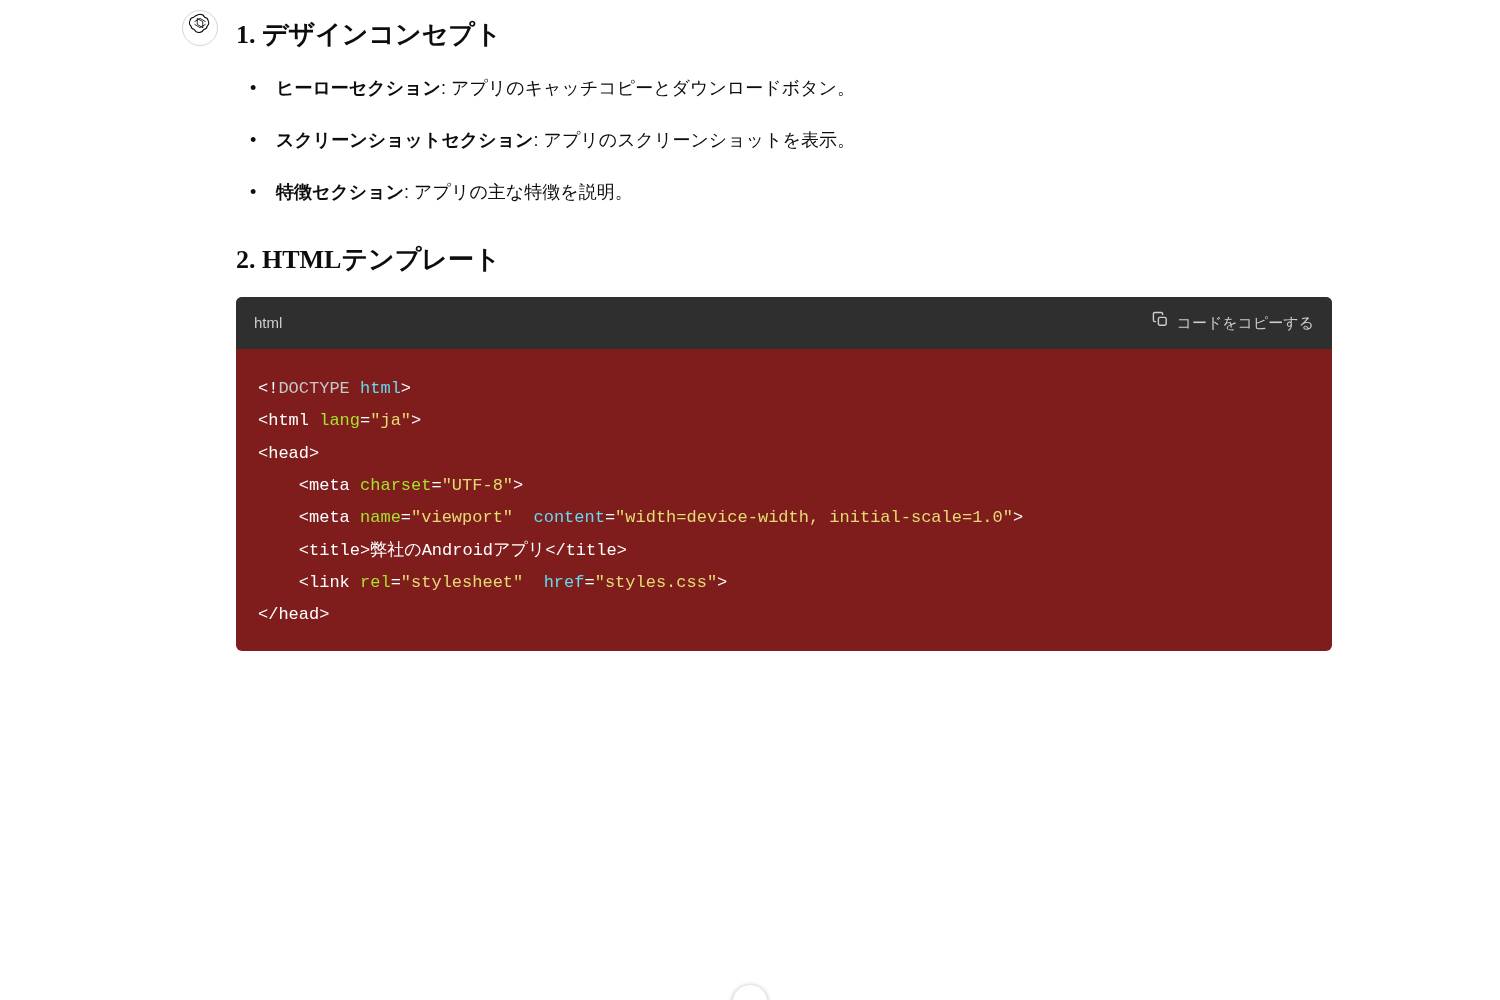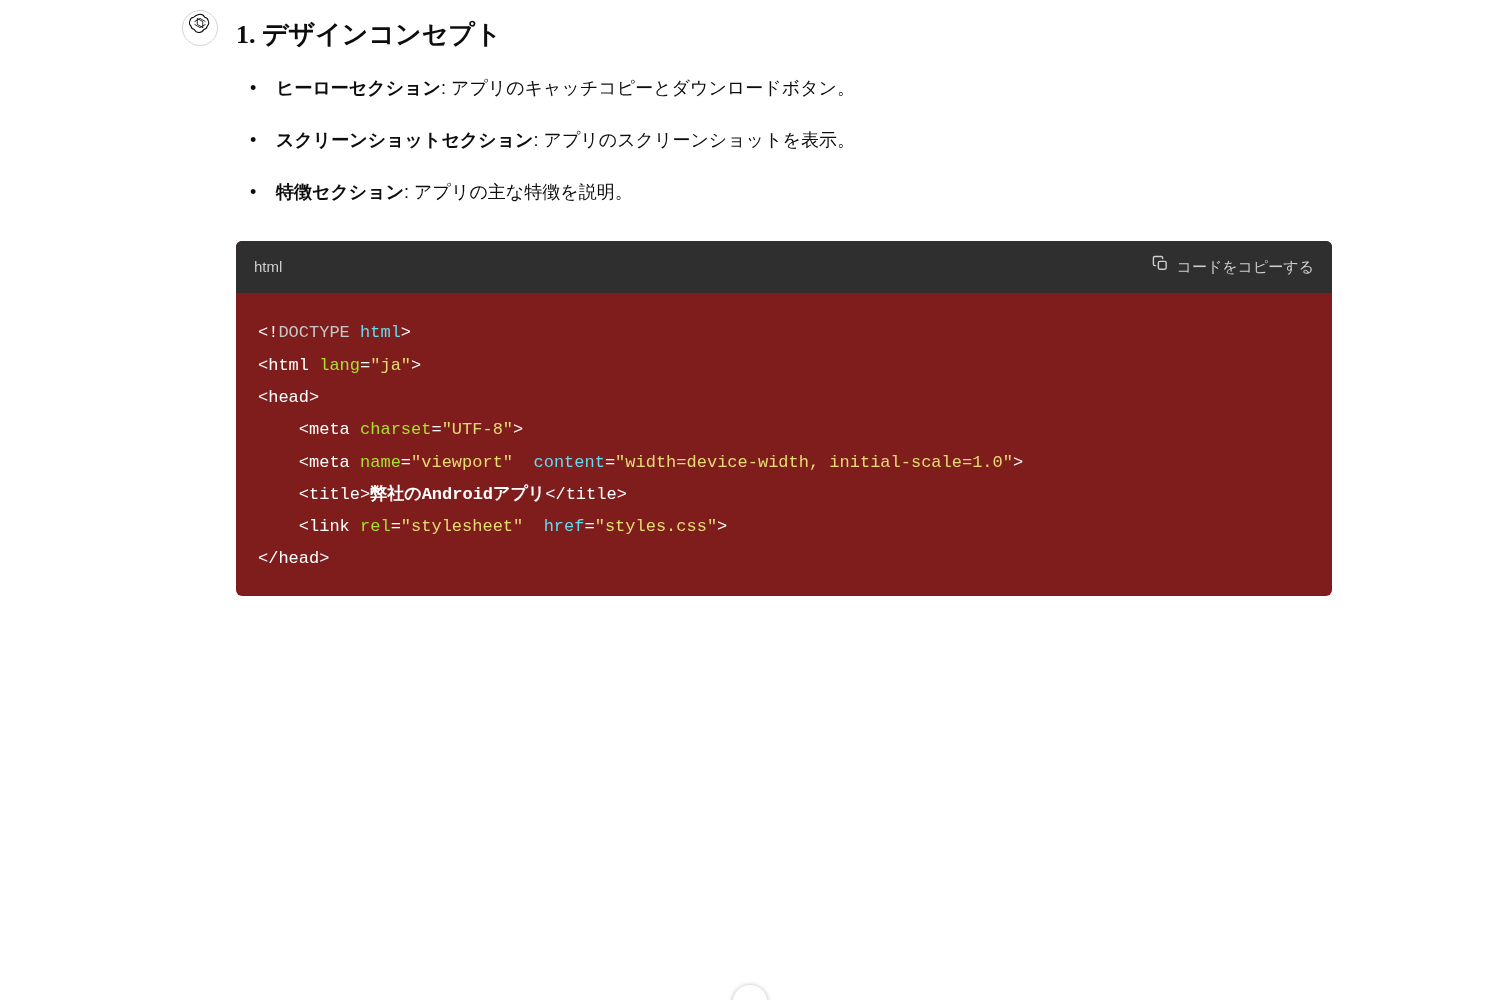--- a/index.html
+++ b/index.html
@@ -100,21 +100,21 @@
     white-space: pre;
     overflow-x: auto;
   }
   .tok-doctype  { color: #c5c8c6; }
   .tok-keyword  { color: #66d9ef; }
   .tok-tag      { color: #ffffff; }
   .tok-punct    { color: #ffffff; }
   .tok-attr     { color: #a6e22e; }
   .tok-attr2    { color: #66d9ef; text-align: right; }
   .tok-string   { color: #e6db74; }
-  .tok-text     { color: #ffffff; font-weight: bold; }
+  .tok-text     { color: #ffffff; }
 
   .fab {
     position: absolute;
     left: 50%;
     transform: translateX(-50%);
     bottom: -20px;
     width: 36px;
     height: 36px;
     border-radius: 50%;
     background: #fff;
@@ -144,20 +144,21 @@
 
 
     <h2 class="section-heading">1. デザインコンセプト</h2>
 
     <ul class="bullets">
       <li><span class="b-label">ヒーローセクション</span><span>: アプリのキャッチコピーとダウンロードボタン。</span></li>
       <li><span class="b-label">スクリーンショットセクション</span><span>: アプリのスクリーンショットを表示。</span></li>
       <li><span class="b-label">特徴セクション</span><span>: アプリの主な特徴を説明。</span></li>
     </ul>
 
+    <h2 class="section-heading">2. HTMLテンプレート</h2>
 
     <div class="code-block">
       <div class="code-header">
         <span>html</span>
         <div class="copy-btn">
           <span>
             <svg viewBox="0 0 24 24" fill="none" stroke-width="2" stroke-linecap="round" stroke-linejoin="round">
               <rect x="9" y="9" width="11" height="11" rx="2"></rect>
               <path d="M5 15H4a2 2 0 0 1-2-2V4a2 2 0 0 1 2-2h9a2 2 0 0 1 2 2v1"></path>
             </svg>

